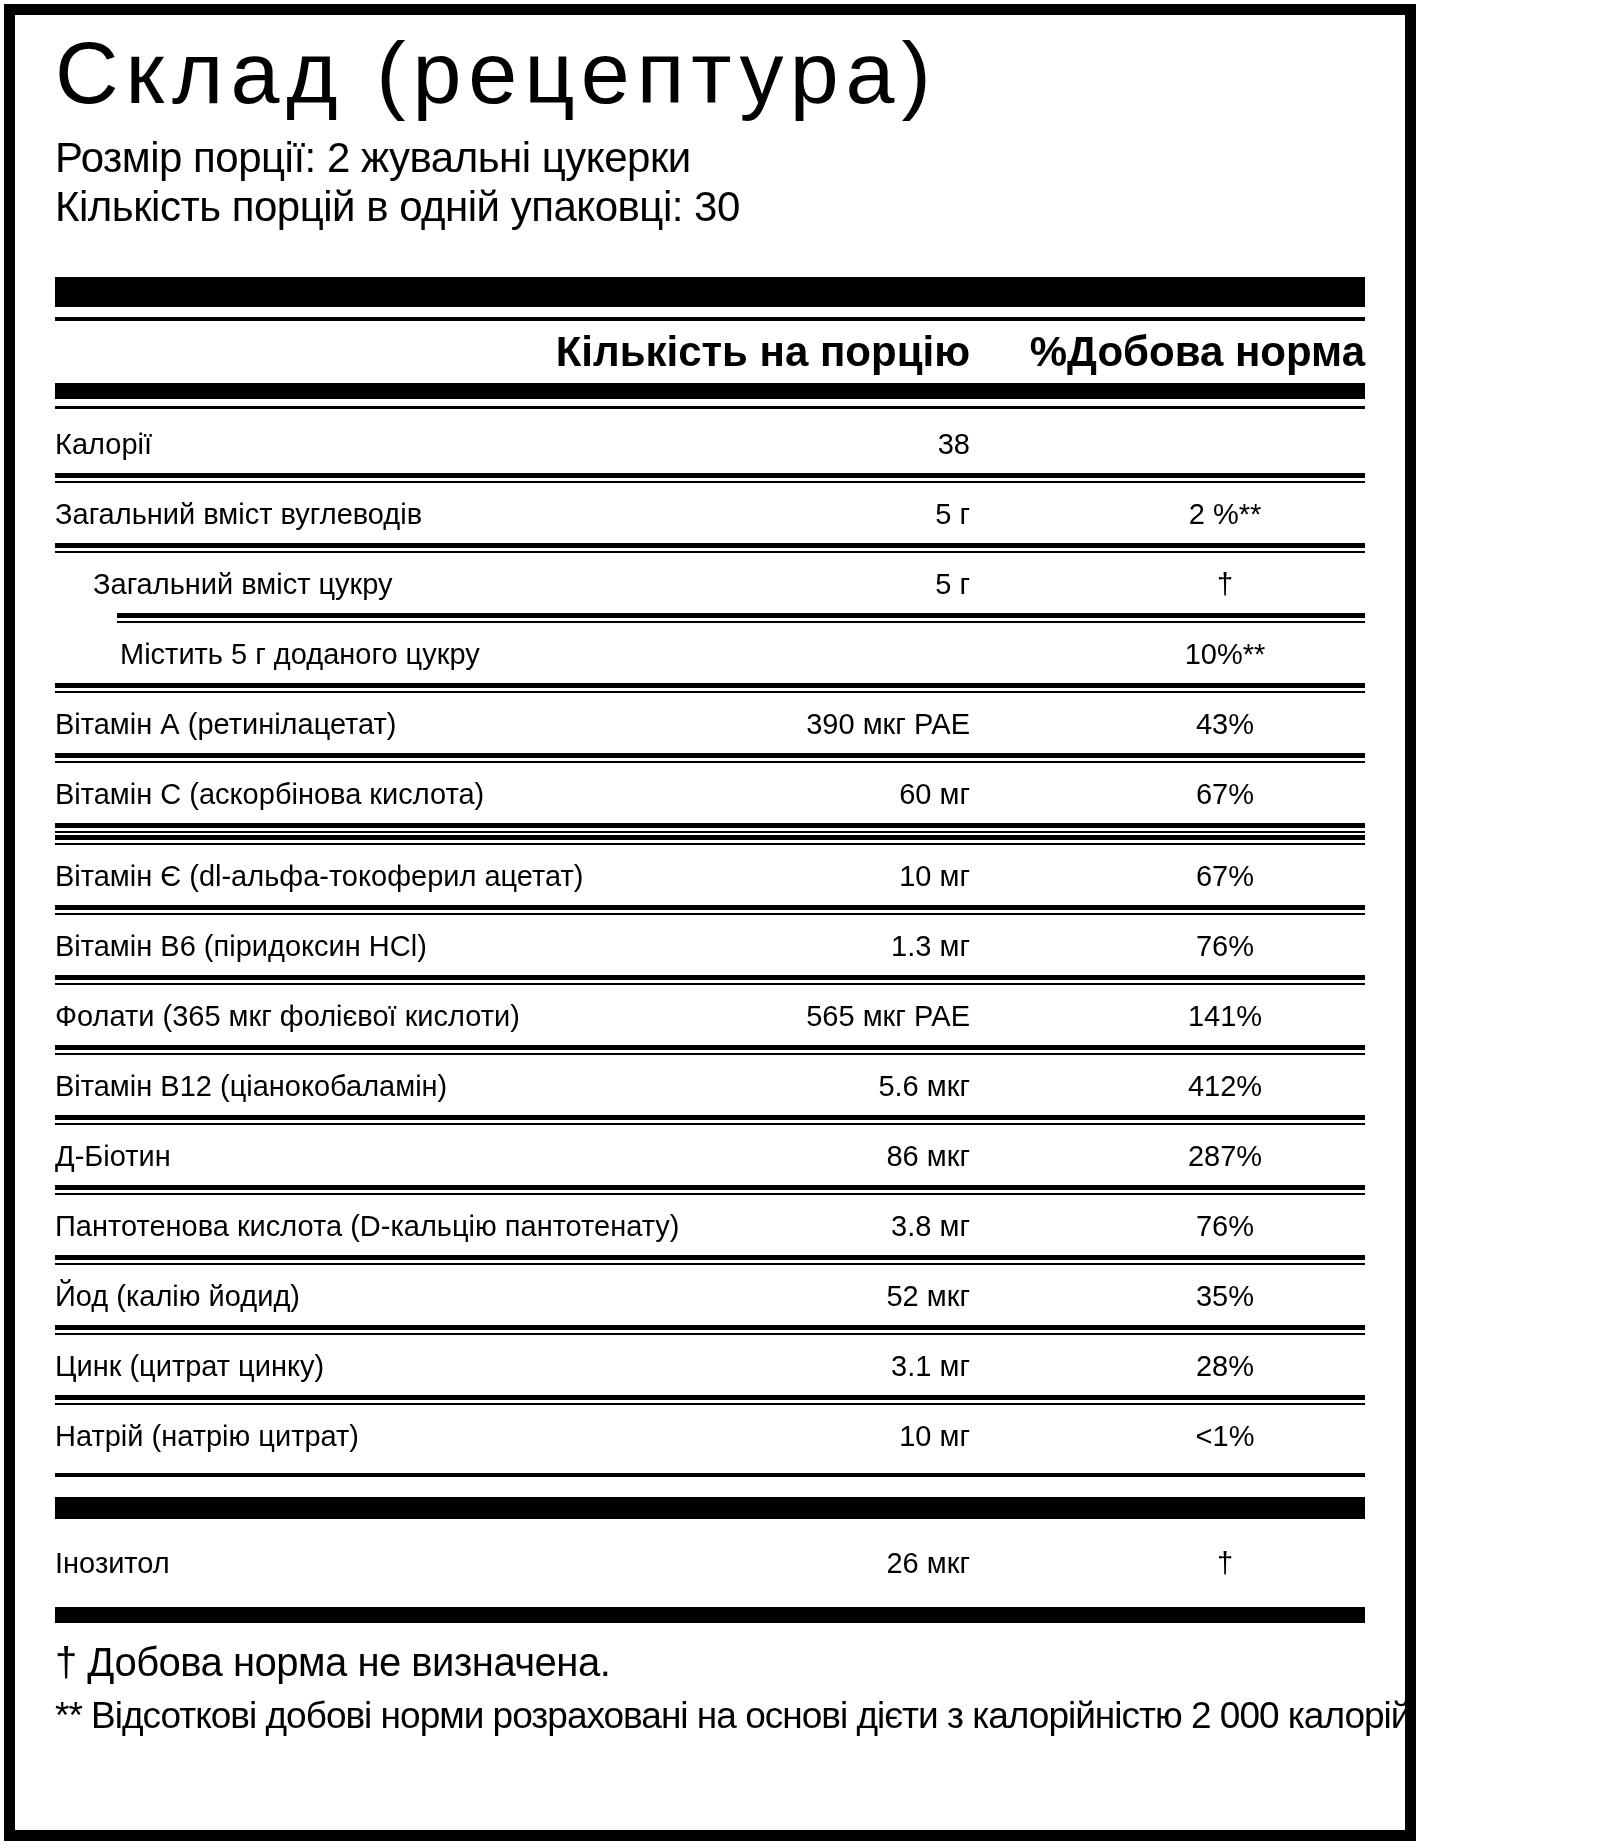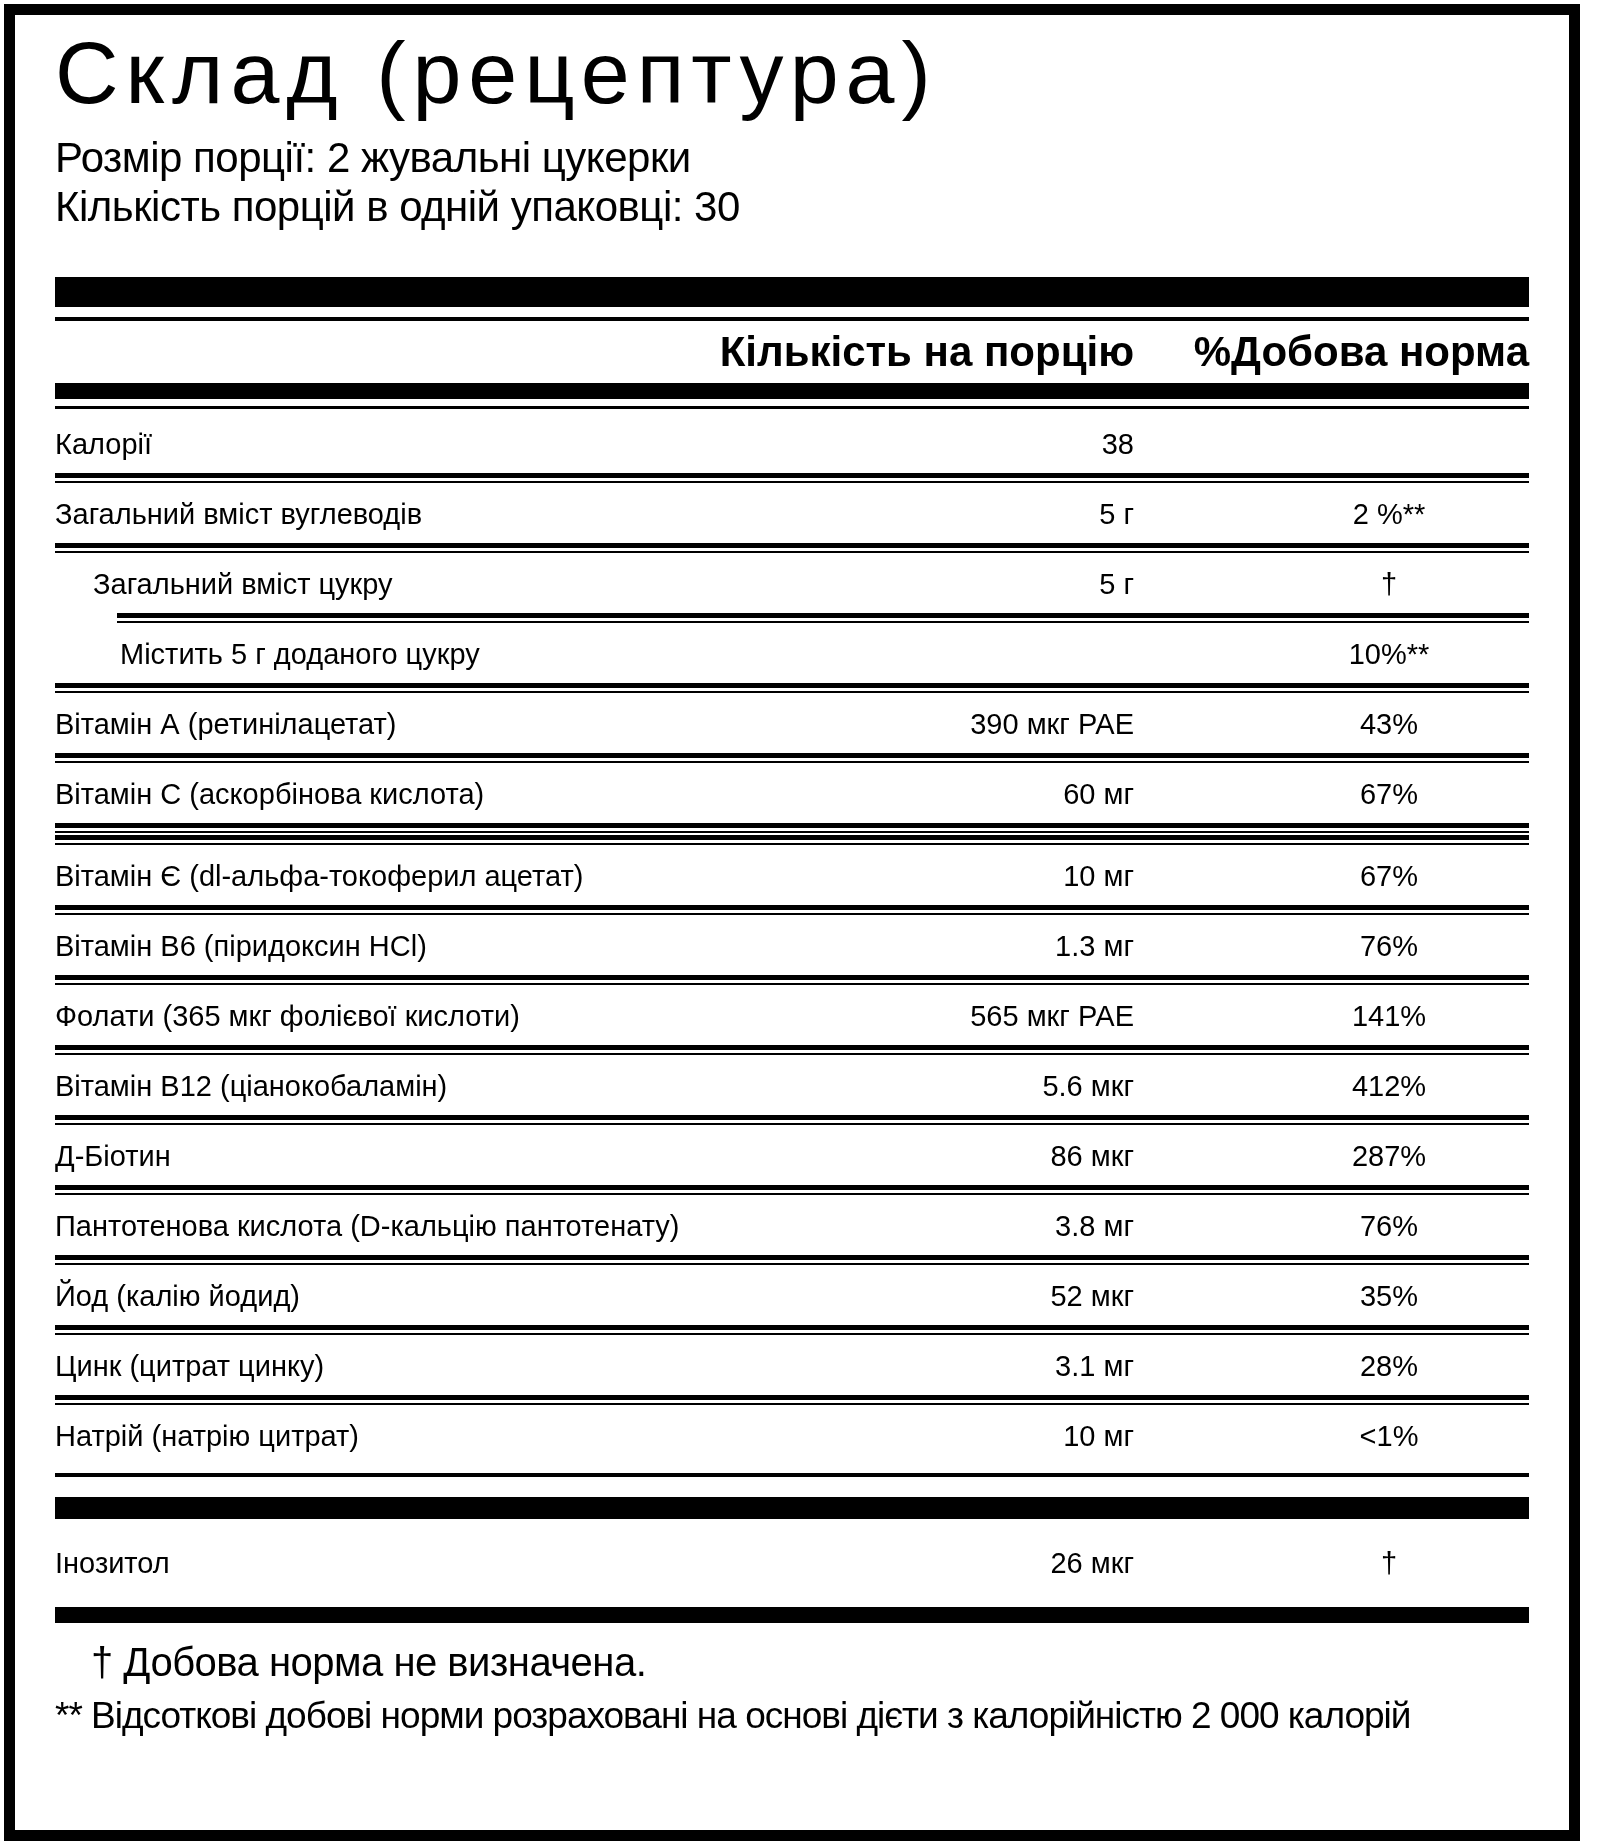--- a/index.html
+++ b/index.html
@@ -9,21 +9,21 @@
     width: 1600px;
     height: 1845px;
     font-family: "Liberation Sans", sans-serif;
     color: #000000;
     -webkit-font-smoothing: antialiased;
   }
   .frame {
     position: absolute;
     left: 4px;
     top: 4px;
-    width: 1576px;
+    width: 1412px;
     height: 1837px;
     border: 11px solid #000000;
     box-sizing: border-box;
     padding: 14px 40px 0 40px;
     overflow: hidden;
     background: #ffffff;
   }
   .title {
     font-size: 88px;
     font-weight: 400;
@@ -79,21 +79,20 @@
   }
   .sep.ind { margin-left: 62px; }
   .sep-single { height: 4px; margin-top: 8px; background: #000000; }
   .row-inositol { height: 88px; line-height: 88px; }
   
   .fn1 {
     margin-top: 16px;
     font-size: 40px;
     line-height: 1.15;
     letter-spacing: -0.5px;
-    margin-left: 36px;
   }
   .fn2 {
     margin-top: 10px;
     font-size: 37px;
     line-height: 1.15;
     letter-spacing: -1px;
     white-space: nowrap;
   }
 </style>
 </head>

